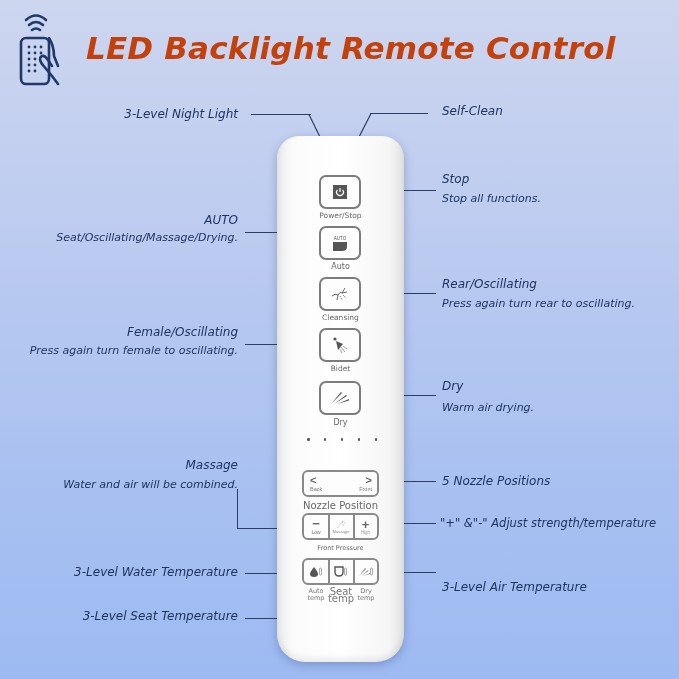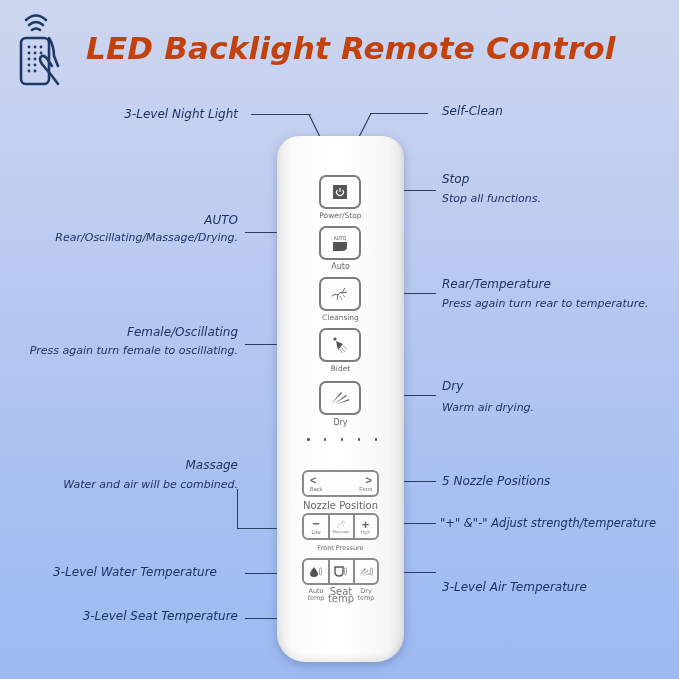--- a/index.html
+++ b/index.html
@@ -240,37 +240,37 @@
   </div>
   <div class="small-txt" style="top:452px;left:74px;width:30px;text-align:center;font-size:6.5px;line-height:7px;">
     <div>Dry</div>
     <div>temp</div>
   </div>
 </div>
 
 <div class="lbl h r" style="right:441px;top:107px;">3-Level Night Light</div>
 
 <div class="lbl h r" style="right:441px;top:213px;">AUTO</div>
-<div class="lbl s r" style="right:441px;top:231px;">Rear/Oscillating/Massage/Drying.</div>
+<div class="lbl s r" style="right:441px;top:231px;">Seat/Oscillating/Massage/Drying.</div>
 
 <div class="lbl h r" style="right:441px;top:325px;">Female/Oscillating</div>
 <div class="lbl s r" style="right:441px;top:344px;">Press again turn female to oscillating.</div>
 
 <div class="lbl h r" style="right:441px;top:458px;">Massage</div>
 <div class="lbl s r" style="right:441px;top:478px;">Water and air will be combined.</div>
 
-<div class="lbl h r" style="right:462px;top:565px;">3-Level Water Temperature</div>
+<div class="lbl h r" style="right:441px;top:565px;">3-Level Water Temperature</div>
 <div class="lbl h r" style="right:441px;top:609px;">3-Level Seat Temperature</div>
 
 <div class="lbl h" style="left:442px;top:104px;">Self-Clean</div>
 
 <div class="lbl h" style="left:442px;top:172px;">Stop</div>
 <div class="lbl s" style="left:442px;top:192px;">Stop all functions.</div>
 
-<div class="lbl h" style="left:442px;top:277px;">Rear/Temperature</div>
-<div class="lbl s" style="left:442px;top:297px;">Press again turn rear to temperature.</div>
+<div class="lbl h" style="left:442px;top:277px;">Rear/Oscillating</div>
+<div class="lbl s" style="left:442px;top:297px;">Press again turn rear to oscillating.</div>
 
 <div class="lbl h" style="left:442px;top:379px;">Dry</div>
 <div class="lbl s" style="left:442px;top:401px;">Warm air drying.</div>
 
 <div class="lbl h" style="left:442px;top:474px;">5 Nozzle Positions</div>
 <div class="lbl s" style="left:440px;top:516px;font-size:11.5px;">"+" &amp;"-"  Adjust strength/temperature</div>
 <div class="lbl h" style="left:442px;top:580px;">3-Level Air Temperature</div>
 
 </body></html>

